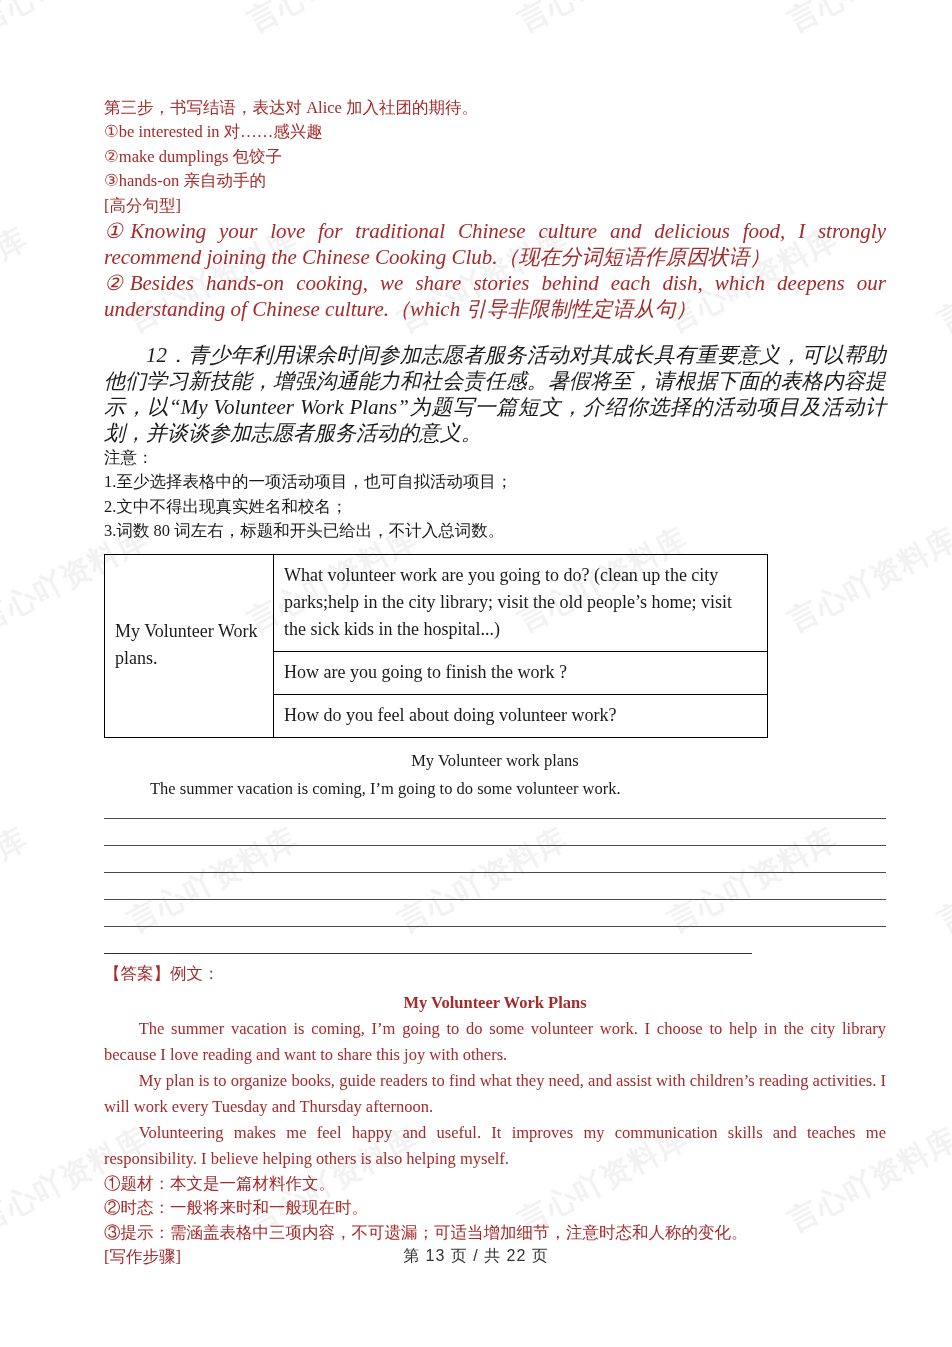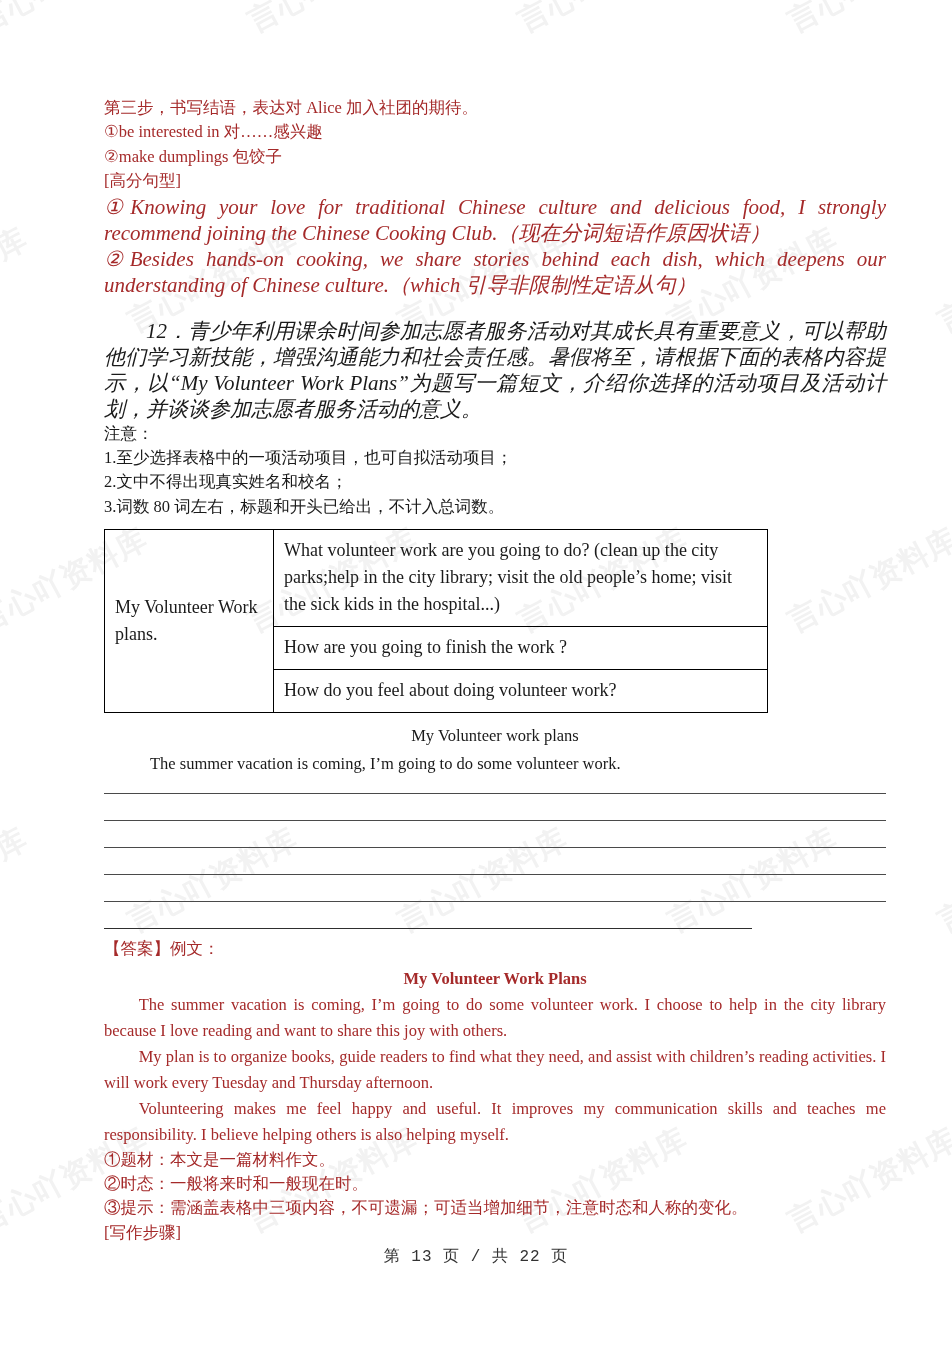--- a/index.html
+++ b/index.html
@@ -158,21 +158,21 @@
 
   
   #footer {
     position: absolute;
     left: 0;
     right: 0;
     top: 1246px;
     text-align: center;
     font-size: 16px;
     color: #333;
-    font-family: Liberation Mono, monospace;
+    font-family: Liberation Sans, sans-serif;
     letter-spacing: 1px;
     z-index: 1;
   }
 </style>
 </head>
 <body>
 
 <div id="watermark-layer">
     <div class="wm" style="color: rgb(242, 242, 242); left: -30px; top: -40px;">言心吖资料库</div>
     <div class="wm" style="color: rgb(242, 242, 242); left: 240px; top: -40px;">言心吖资料库</div>
@@ -199,20 +199,21 @@
   </div>
 
 <div id="page">
 
   <div class="content">
 
     <div>
       <p class="line red">第三步，书写结语，表达对 Alice 加入社团的期待。</p>
       <p class="line red">①be interested in 对……感兴趣</p>
       <p class="line red">②make dumplings 包饺子</p>
+      <p class="line red">③hands-on 亲自动手的</p>
       <p class="line red">[高分句型]</p>
       <p class="para red">①Knowing your love for traditional Chinese culture and delicious food, I strongly recommend joining the Chinese Cooking Club.（现在分词短语作原因状语）</p>
       <p class="para red">②Besides hands-on cooking, we share stories behind each dish, which deepens our understanding of Chinese culture.（which 引导非限制性定语从句）</p>
     </div>
 
     <div class="spacer-md"></div>
 
     <div>
       <p class="para blk indent2">12．青少年利用课余时间参加志愿者服务活动对其成长具有重要意义，可以帮助他们学习新技能，增强沟通能力和社会责任感。暑假将至，请根据下面的表格内容提示，以“My Volunteer Work Plans”为题写一篇短文，介绍你选择的活动项目及活动计划，并谈谈参加志愿者服务活动的意义。</p>
       <p class="line blk">注意：</p>

